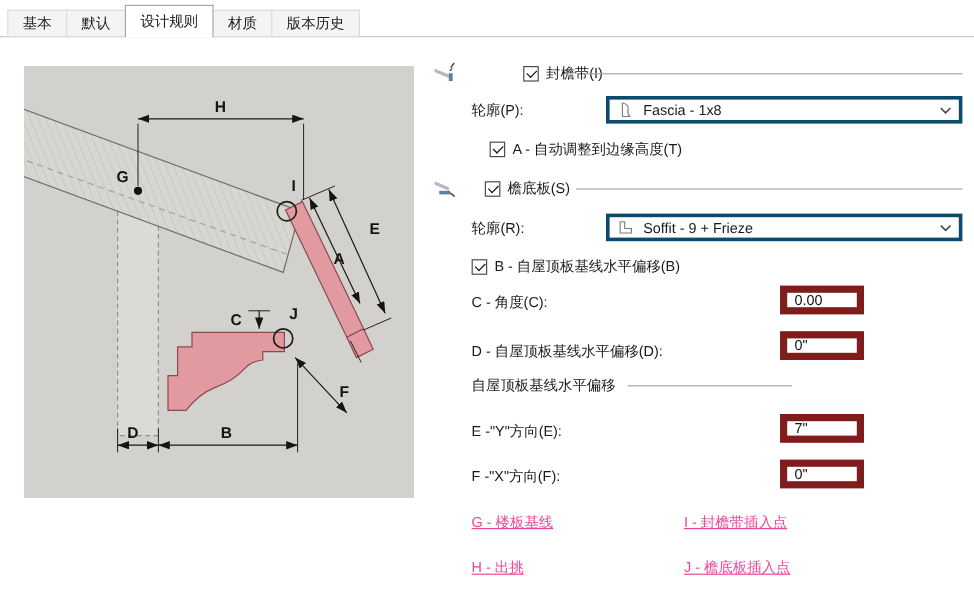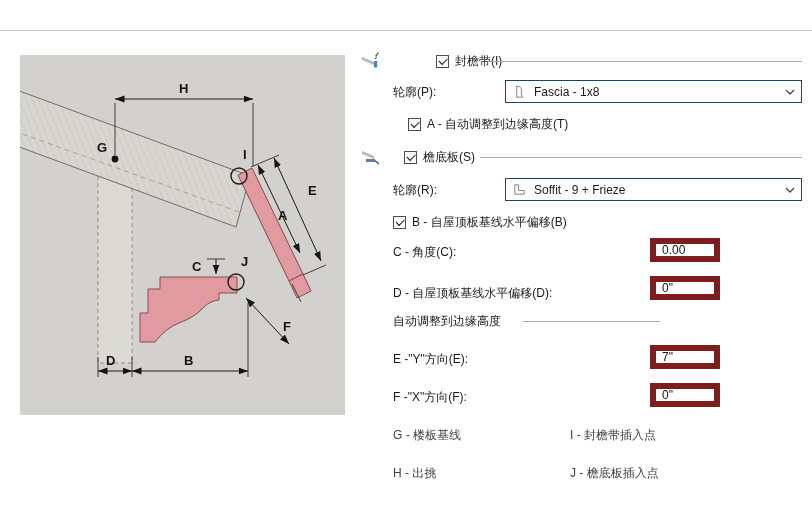--- a/index.html
+++ b/index.html
@@ -13,39 +13,46 @@
        background:#f4f4f4;border:1px solid #dcdcdc;margin-right:-1px;cursor:default;white-space:nowrap;}
   .tab.active{height:27px;background:#fff;border:1px solid #a8a8a8;border-bottom:none;z-index:4;}
   .strip-line{position:absolute;left:0;top:30px;width:812px;height:1px;background:#c9c9c9;}
   
   .diagram{position:absolute;left:20px;top:55px;width:325px;height:360px;}
   .dim{stroke:#1a1a1a;stroke-width:1;fill:none;}
   .ext{stroke:#1a1a1a;stroke-width:0.8;fill:none;}
   .dlab{font:600 13px "Liberation Sans","DejaVu Sans",sans-serif;fill:#141414;}
   
   .lbl{position:absolute;white-space:nowrap;line-height:15px;}
-  .gray{color:#404040;}
+  .gray{color:#ec4899;text-decoration:underline;}
   .sep{position:absolute;height:1px;background:#a9a9a9;}
   .check-row{position:absolute;display:flex;align-items:center;gap:6px;height:16px;white-space:nowrap;}
   .cb{box-sizing:border-box;width:13px;height:13px;border:1px solid #4d4d4d;background:#fff;position:relative;flex:none;}
   .cb.checked::after{content:"";position:absolute;left:2px;top:2px;width:7px;height:3.5px;
       border-left:1.7px solid #101010;border-bottom:1.7px solid #101010;transform:rotate(-45deg);}
-  .combo{position:absolute;box-sizing:border-box;height:23px;border:1px solid #0c4a6e;background:#fff;
+  .combo{position:absolute;box-sizing:border-box;height:23px;border:3px solid #0c4a6e;background:#fff;
       display:flex;align-items:center;padding:0 6px;gap:7px;}
   .combo .chev{margin-left:auto;flex:none;display:flex;align-items:center;}
   .tinput{position:absolute;box-sizing:border-box;width:70px;height:24px;border:6px solid #7f1d1d;background:#fff;
       padding:0 6px;font:12px "Liberation Sans","DejaVu Sans",sans-serif;color:#111;outline:none;}
   .row-icon{position:absolute;width:18px;height:18px;}
 </style>
 </head>
 <body>
 
 <div class="window">
 
   <div class="strip-line"></div>
+  <div class="tabbar">
+    <div class="tab">基本</div>
+    <div class="tab">默认</div>
+    <div class="tab active">设计规则</div>
+    <div class="tab">材质</div>
+    <div class="tab">版本历史</div>
+  </div>
 
   <div class="diagram">
     <svg viewBox="0 0 325 360" width="325" height="360">
       <defs>
         <marker id="arr" markerUnits="userSpaceOnUse" markerWidth="11" markerHeight="8" refX="9.5" refY="3.5" orient="auto-start-reverse">
           <path d="M0,0 L9.5,3.5 L0,7 Z" fill="#141414"></path>
         </marker>
         <pattern id="hatch" width="6" height="6" patternUnits="userSpaceOnUse" patternTransform="rotate(-22)">
           <rect width="6" height="6" fill="#d8d6d1"></rect>
           <line x1="0" y1="0" x2="0" y2="6" stroke="#c5c3be" stroke-width="1.2"></line>
@@ -168,21 +175,21 @@
     <span class="cb checked"></span>
     <span>B - 自屋顶板基线水平偏移(B)</span>
   </div>
 
   <span class="lbl" style="left:393px;top:245px;">C - 角度(C):</span>
   <input class="tinput" style="left: 650px; top: 238px;" value="0.00">
 
   <span class="lbl" style="left:393px;top:286px;">D - 自屋顶板基线水平偏移(D):</span>
   <input class="tinput" style="left: 650px; top: 276px;" value="0&quot;">
 
-  <span class="lbl" style="left:393px;top:314px;">自动调整到边缘高度</span>
+  <span class="lbl" style="left:393px;top:314px;">自屋顶板基线水平偏移</span>
   <div class="sep" style="left:523px;top:321px;width:137px;"></div>
 
   <span class="lbl" style="left:393px;top:352px;">E -"Y"方向(E):</span>
   <input class="tinput" style="left: 650px; top: 345px;" value="7&quot;">
 
   <span class="lbl" style="left:393px;top:390px;">F -"X"方向(F):</span>
   <input class="tinput" style="left: 650px; top: 383px;" value="0&quot;">
 
   <span class="lbl gray" style="left:393px;top:428px;">G - 楼板基线</span>
   <span class="lbl gray" style="left:570px;top:428px;">I - 封檐带插入点</span>

